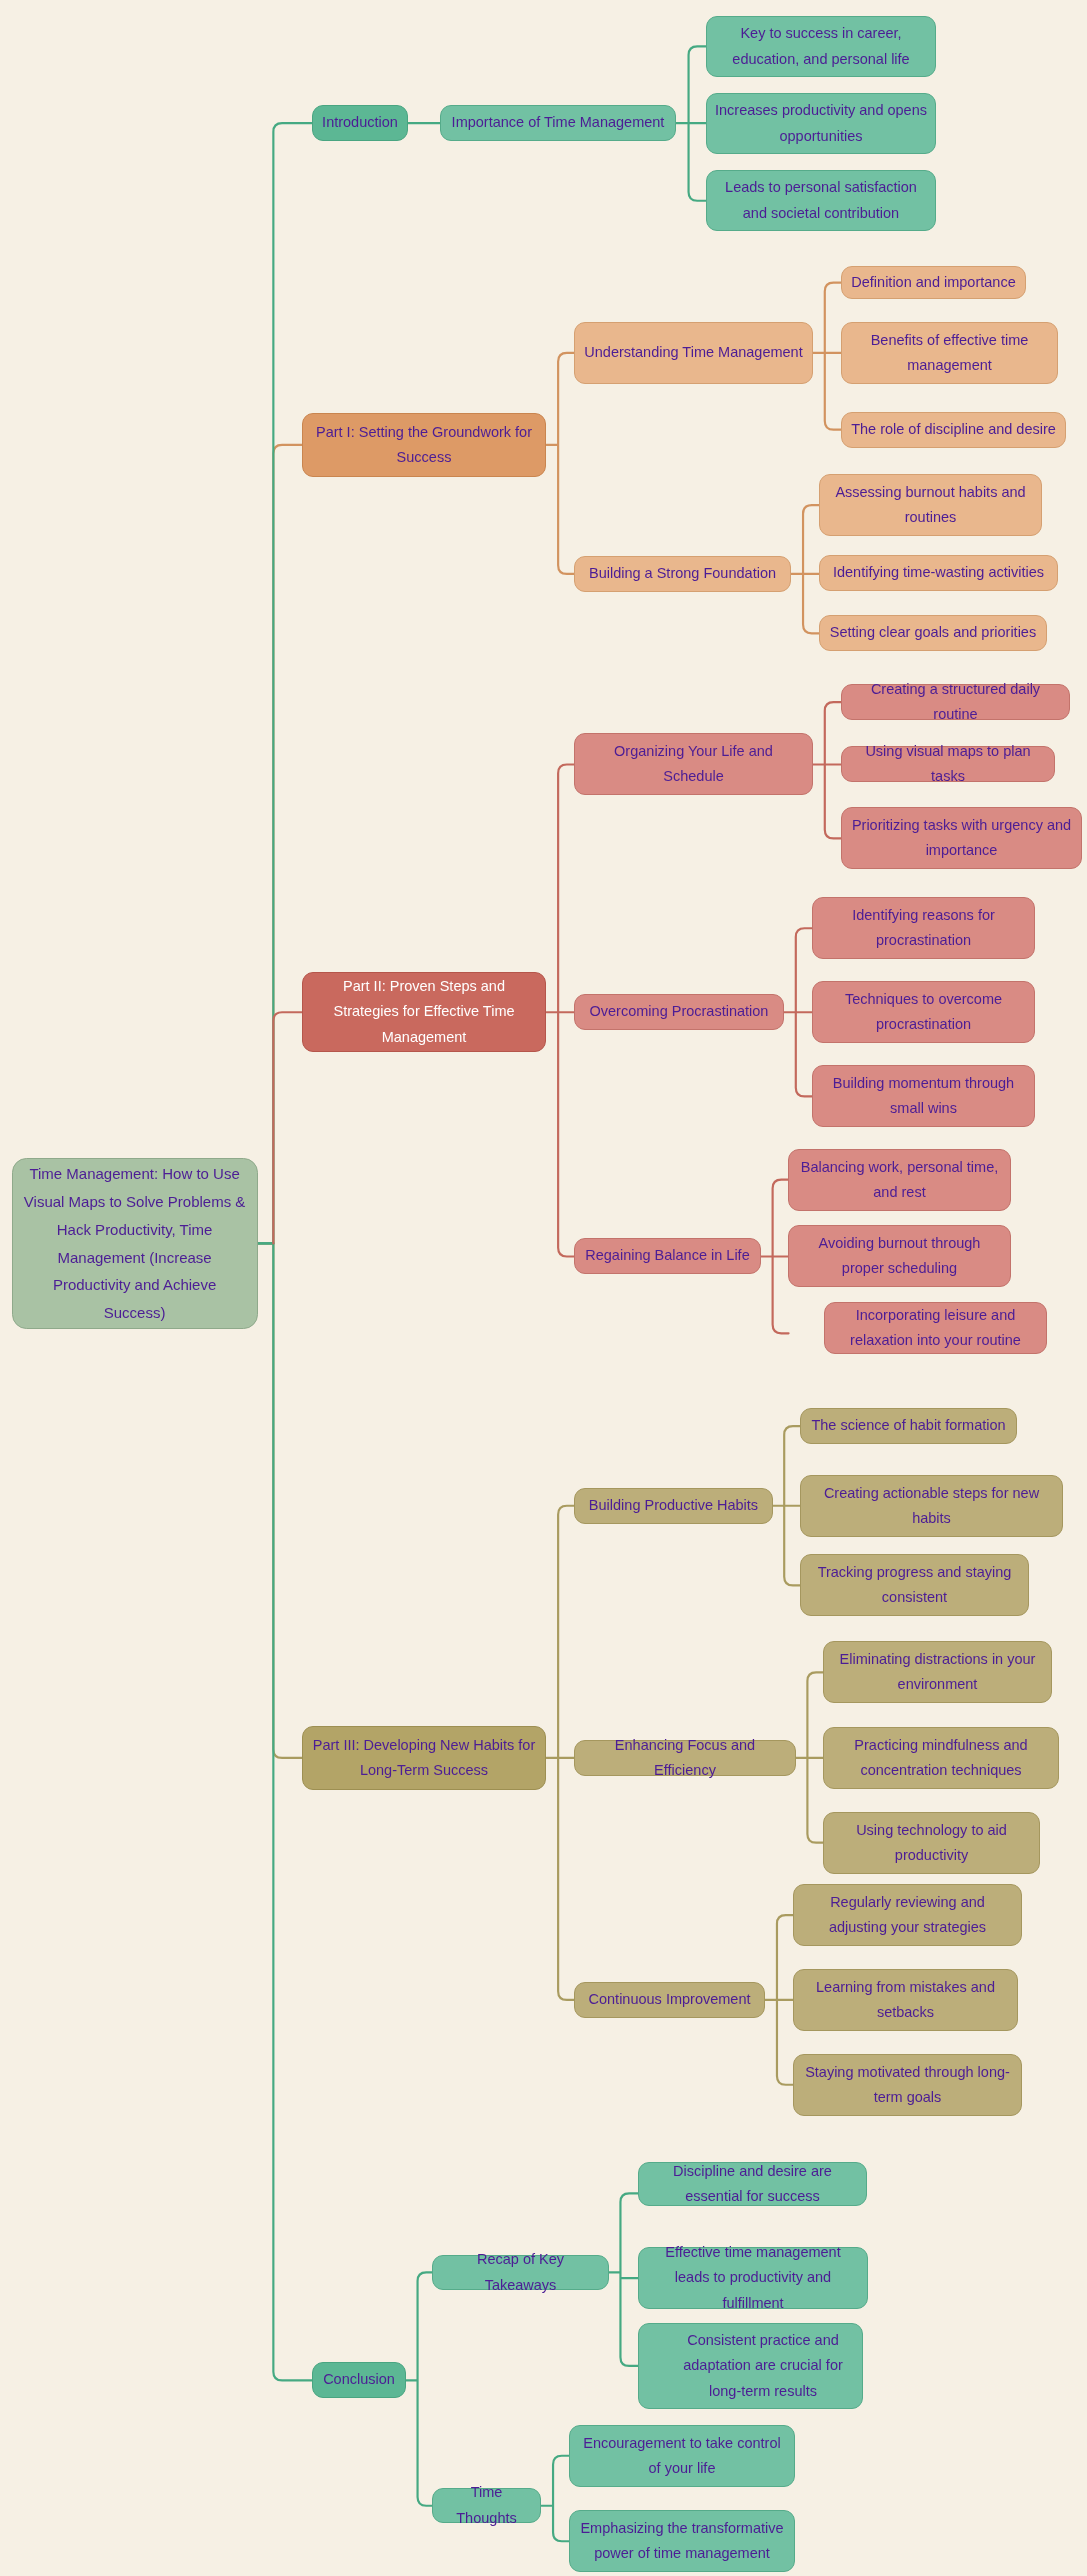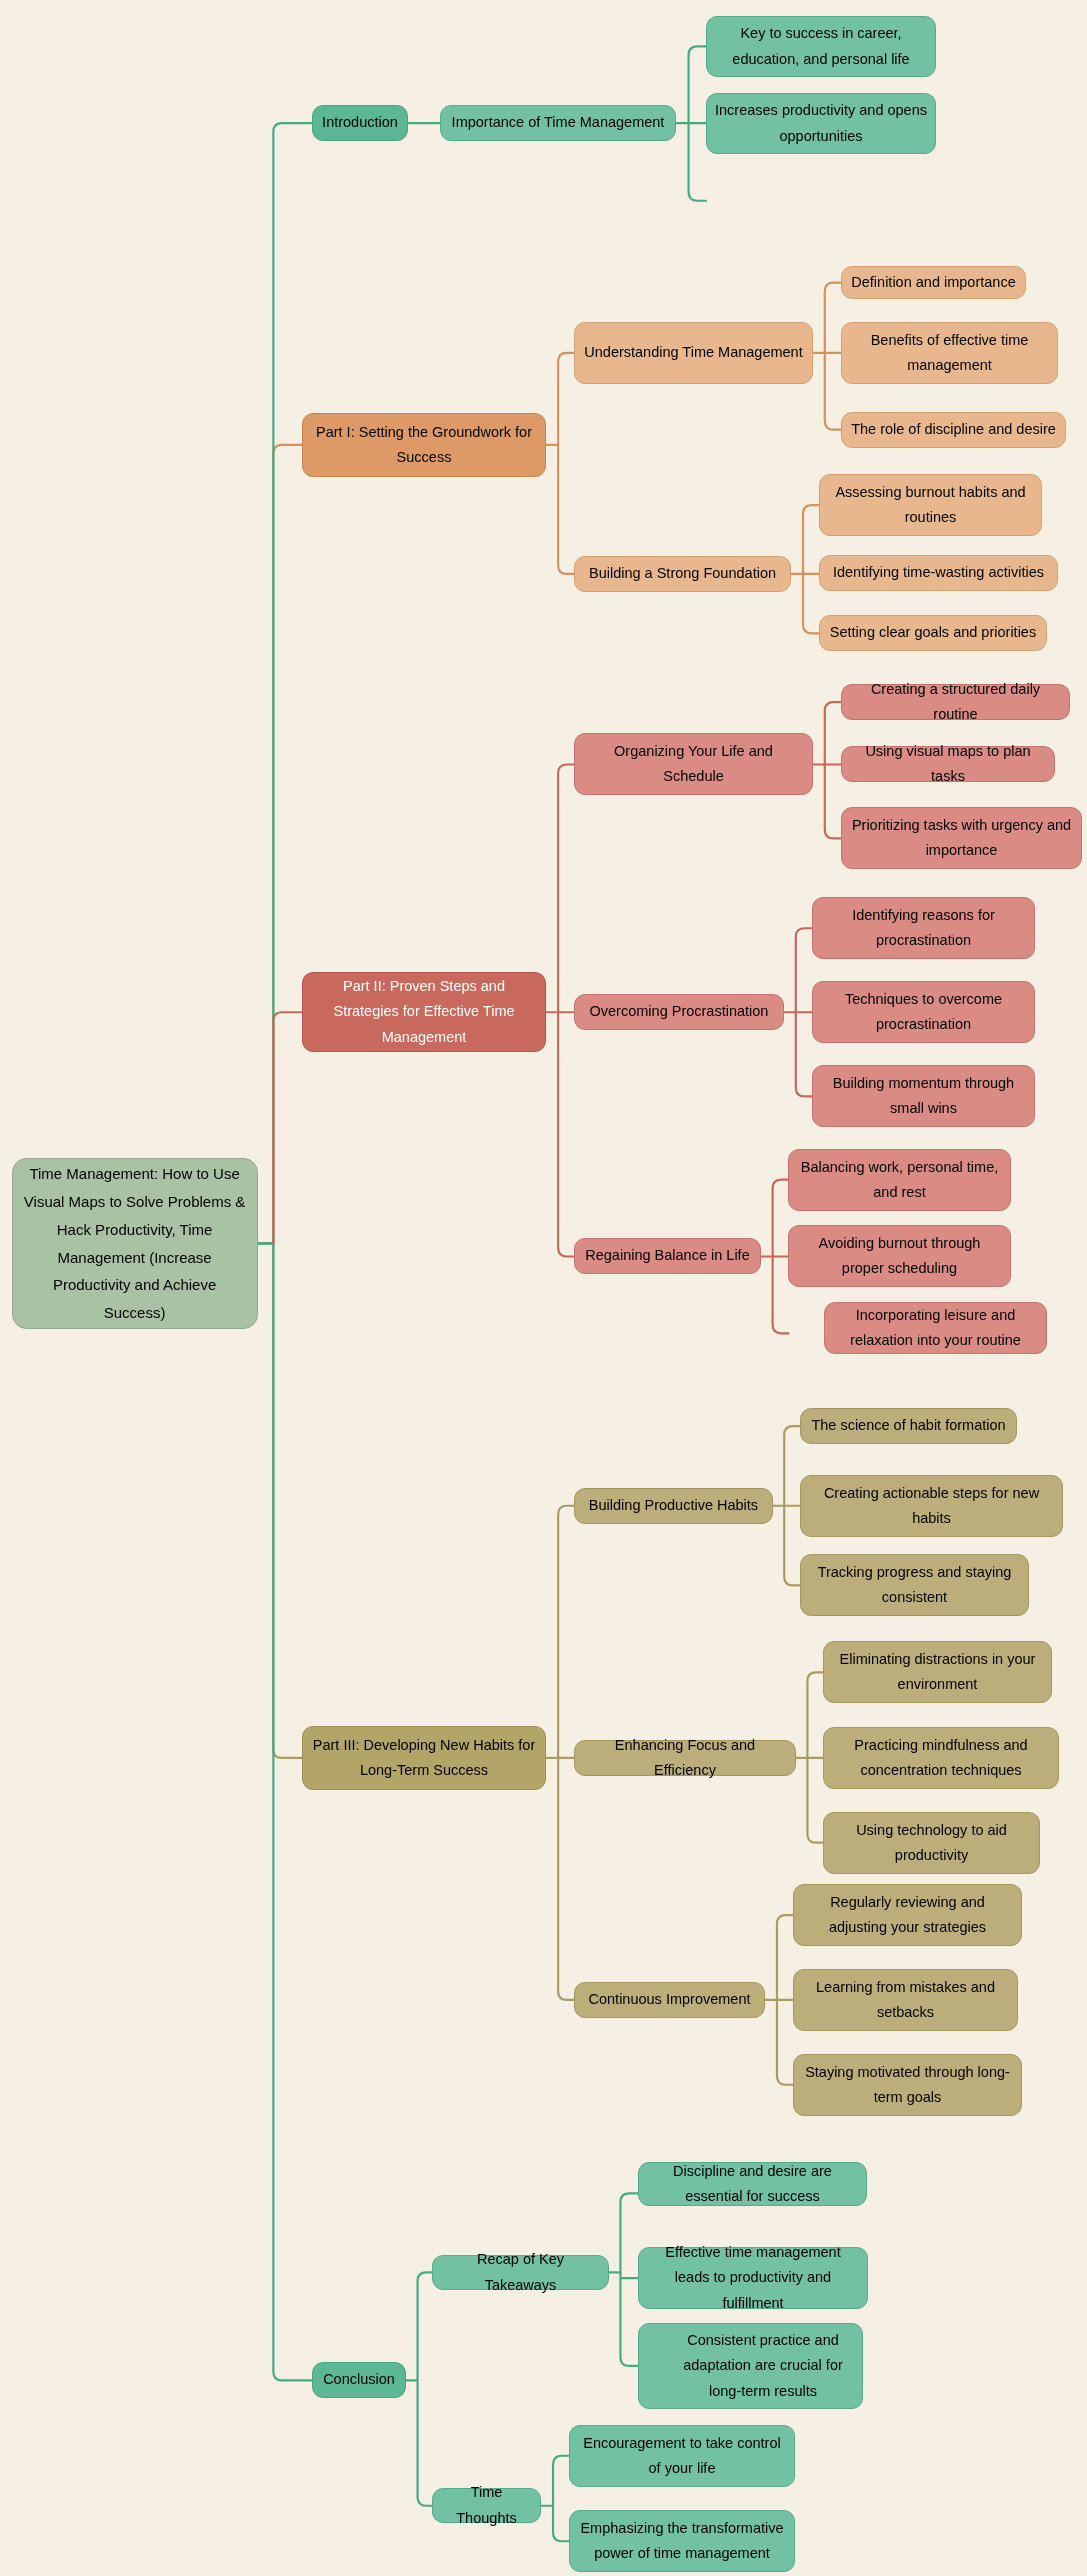--- a/index.html
+++ b/index.html
@@ -1,21 +1,21 @@
 <!DOCTYPE html>
 <html style="font-size:11.6px"><head>
 <meta charset="utf-8">
 <style>
   html,body{margin:0;padding:0;background:#f6f0e4;}
   .canvas{position:relative;width:1088px;height:2576px;background:#f6f0e4;overflow:hidden;
           font-family:"Liberation Sans","DejaVu Sans",sans-serif;}
   svg.wires{position:absolute;left:0;top:0;}
   .node{position:absolute;box-sizing:border-box;display:flex;align-items:center;justify-content:center;
         text-align:center;border-radius:11px;font-size:14.5px;line-height:1.75;padding:1.4px 8px;
-        color:#000000;}
+        color:#4c1d95;}
   .root{background:#a9c2a4;border:1.4px solid #8fa98b;border-radius:14.5px;font-size:15px;line-height:1.85;padding:1.4px 10px;}
   .g1{background:#5cb794;border:1.4px solid #49a581;}
   .g2{background:#72c1a3;border:1.4px solid #55ab8a;}
   .o1{background:#dd9a66;border:1.4px solid #c9854f;}
   .o2{background:#e9b78d;border:1.4px solid #d5a071;}
   .r1{background:#c9695e;border:1.4px solid #b5564b;color:#ffffff;}
   .r2{background:#d98b84;border:1.4px solid #c3736b;}
   .k1{background:#b3a467;border:1.4px solid #9d8f52;}
   .k2{background:#bcae7a;border:1.4px solid #a5975e;}
 </style>
@@ -52,20 +52,21 @@
       <path stroke="#45a982" d="M747 3458 H763 V3401 Q763 3389 775 3389 H785 M763 3458 V3495 Q763 3507 775 3507 H785"></path>
     </g>
   </svg>
 
   <div class="node root" style="left:11.6px;top:1158px;width:246px;height:171px;">Time Management: How to Use Visual Maps to Solve Problems &amp; Hack Productivity, Time Management (Increase Productivity and Achieve Success)</div>
 
   <div class="node g1" style="left:312px;top:105px;width:96px;height:36px;">Introduction</div>
   <div class="node g2" style="left:440px;top:105px;width:236px;height:36px;">Importance of Time Management</div>
   <div class="node g2" style="left:706px;top:16px;width:230px;height:61px;">Key to success in career, education, and personal life</div>
   <div class="node g2" style="left:706px;top:93px;width:230px;height:61px;">Increases productivity and opens opportunities</div>
+  <div class="node g2" style="left:706px;top:170px;width:230px;height:61px;">Leads to personal satisfaction and societal contribution</div>
 
   <div class="node o1" style="left:302px;top:413px;width:244px;height:64px;">Part I: Setting the Groundwork for Success</div>
   <div class="node o2" style="left:574px;top:322px;width:239px;height:62px;">Understanding Time Management</div>
   <div class="node o2" style="left:841px;top:266px;width:185px;height:33px;">Definition and importance</div>
   <div class="node o2" style="left:841px;top:322px;width:217px;height:62px;">Benefits of effective time management</div>
   <div class="node o2" style="left:841px;top:412px;width:225px;height:36px;">The role of discipline and desire</div>
   <div class="node o2" style="left:574px;top:556px;width:217px;height:36px;">Building a Strong Foundation</div>
   <div class="node o2" style="left:819px;top:474px;width:223px;height:62px;">Assessing burnout habits and routines</div>
   <div class="node o2" style="left:819px;top:555px;width:239px;height:36px;">Identifying time-wasting activities</div>
   <div class="node o2" style="left:819px;top:615px;width:228px;height:36px;">Setting clear goals and priorities</div>

